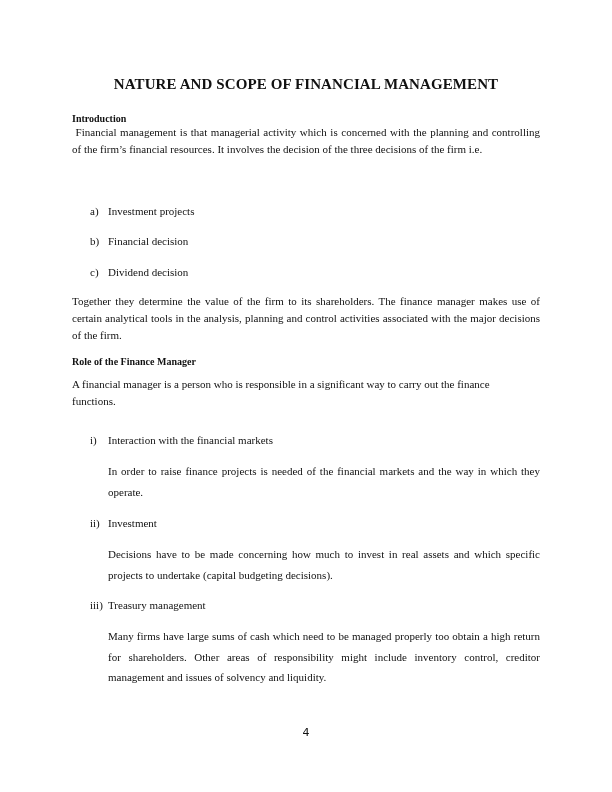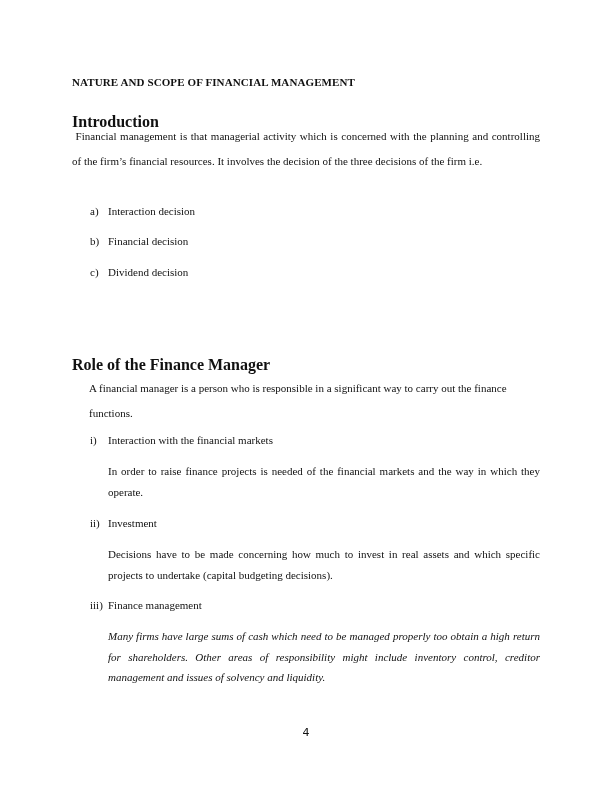--- a/index.html
+++ b/index.html
@@ -22,34 +22,34 @@
       top: 0;
       width: 612px;
       height: 792px;
       background: #ffffff;
     }
     .abs { position: absolute; margin: 0; }
     .title {
       left: 72px;
       width: 468px;
       top: 76px;
-      text-align: left;
+      text-align: center;
       font-weight: bold;
-      font-size: 11px;
+      font-size: 15px;
       letter-spacing: 0.1px;
     }
     .heading {
       left: 72px;
       font-weight: bold;
-      font-size: 16px;
+      font-size: 10px;
     }
     .para {
       left: 72px;
       width: 468px;
-      line-height: 25px;
+      line-height: 17px;
       text-align: justify;
       text-align-last: left;
     }
     .para.nojust {
       text-align: left;
     }
     .list-item {
       left: 90px;
       width: 450px;
       display: flex;
@@ -91,49 +91,50 @@
 <div class="page">
 
   <h1 class="abs title">NATURE AND SCOPE OF FINANCIAL MANAGEMENT</h1>
 
   <h2 class="abs heading" style="top:113px;">Introduction</h2>
 
   <p class="abs para" style="top:124px;">&nbsp;Financial management is that managerial activity which is concerned with the planning and controlling of the firm’s financial resources. It involves the decision of the three decisions of the firm i.e.</p>
 
   <div class="abs list-item" style="top:205px;">
     <span class="list-marker">a)</span>
-    <span class="list-label">Interaction decision</span>
+    <span class="list-label">Investment projects</span>
   </div>
   <div class="abs list-item" style="top:235px;">
     <span class="list-marker">b)</span>
     <span class="list-label">Financial decision</span>
   </div>
   <div class="abs list-item" style="top:266px;">
     <span class="list-marker">c)</span>
     <span class="list-label">Dividend decision</span>
   </div>
 
+  <p class="abs para" style="top:293px;">Together they determine the value of the firm to its shareholders. The finance manager makes use of certain analytical tools in the analysis, planning and control activities associated with the major decisions of the firm.</p>
 
   <h2 class="abs heading" style="top:356px;">Role of the Finance Manager</h2>
 
-  <p class="abs para nojust" style="top:376px; width:462px;margin-left:17px;">A financial manager is a person who is responsible in a significant way to carry out the finance functions.</p>
+  <p class="abs para nojust" style="top:376px; width:462px;">A financial manager is a person who is responsible in a significant way to carry out the finance functions.</p>
 
   <div class="abs roman-item" style="top:434px;">
     <span class="roman-marker">i)</span>
     <span>Interaction with the financial markets</span>
   </div>
   <p class="abs sub-para" style="top:461px;">In order to raise finance projects is needed of the financial markets and the way in which they operate.</p>
 
   <div class="abs roman-item" style="top:517px;justify-content:space-between;">
     <span class="roman-marker">ii)</span>
     <span>Investment</span>
   </div>
   <p class="abs sub-para" style="top:544px;">Decisions have to be made concerning how much to invest in real assets and which specific projects to undertake (capital budgeting decisions).</p>
 
   <div class="abs roman-item" style="top:599px;justify-content:center;">
     <span class="roman-marker">iii)</span>
-    <span>Finance management</span>
+    <span>Treasury management</span>
   </div>
-  <p class="abs sub-para" style="top:626px;font-style:italic;">Many firms have large sums of cash which need to be managed properly too obtain a high return for shareholders. Other areas of responsibility might include inventory control, creditor management and issues of solvency and liquidity.</p>
+  <p class="abs sub-para" style="top:626px;">Many firms have large sums of cash which need to be managed properly too obtain a high return for shareholders. Other areas of responsibility might include inventory control, creditor management and issues of solvency and liquidity.</p>
 
   <div class="abs page-number">4</div>
 
 </div>
 
 </body></html>

